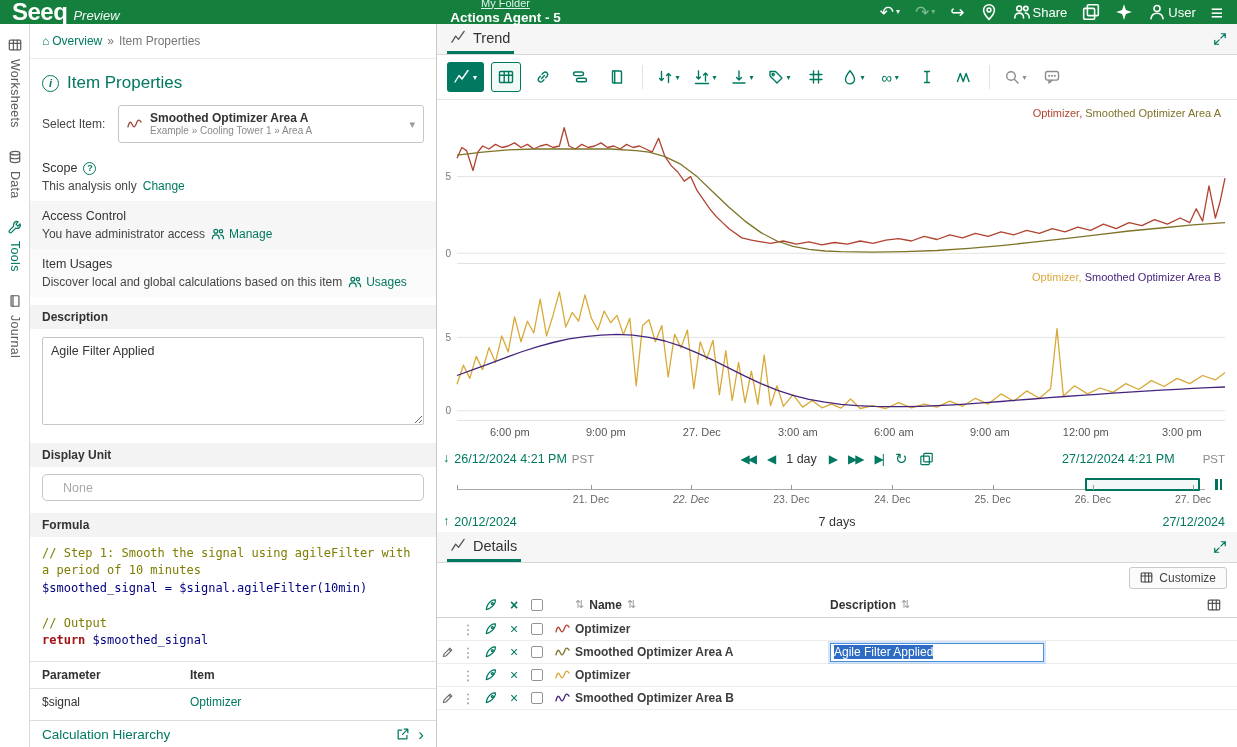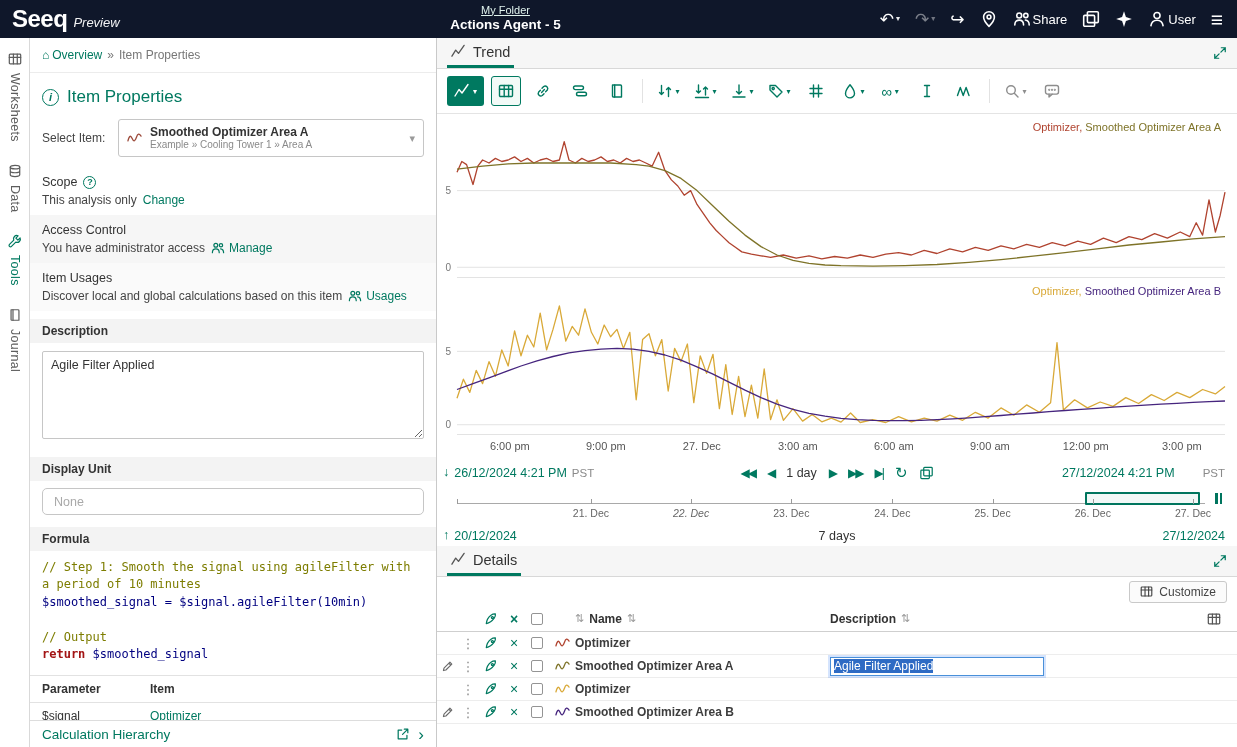--- a/index.html
+++ b/index.html
@@ -1,20 +1,20 @@
 <!DOCTYPE html>
 <html><head>
 <meta charset="utf-8">
 <style>
   * { margin:0; padding:0; box-sizing:border-box; }
   body { width:1237px; height:747px; overflow:hidden; font-family:"Liberation Sans",sans-serif; background:#fff; color:#333; }
   .app { width:1237px; height:747px; display:flex; flex-direction:column; }
 
   
-  .topbar { height:38px; background:#0f172a; display:flex; align-items:center; position:relative; color:#fff; flex:0 0 auto; }
+  .topbar { height:24px; background:#15803d; display:flex; align-items:center; position:relative; color:#fff; flex:0 0 auto; }
   .logo-wrap { display:flex; align-items:baseline; padding-left:12px; }
   .logo { font-size:24px; font-weight:bold; letter-spacing:-0.5px; }
   .logo-suffix { font-size:13px; font-style:italic; font-weight:300; margin-left:6px; opacity:.95; }
   .topbar-center { position:absolute; left:398px; width:215px; text-align:center; line-height:1.25; }
   .folder-link { font-size:11px; text-decoration:underline; color:#dff2ec; cursor:pointer; }
   .ws-title { font-size:13.5px; font-weight:bold; }
   .topbar-right { margin-left:auto; display:flex; align-items:center; gap:15px; padding-right:14px; }
   .tb-icon { display:inline-flex; align-items:center; gap:2px; cursor:pointer; font-size:17px; line-height:1; }
   .tb-icon.disabled { opacity:.45; }
   .tb-caret { font-size:8px; opacity:.9; }
@@ -45,28 +45,28 @@
   .item-dd-name { font-size:12px; font-weight:bold; color:#333; white-space:nowrap; }
   .item-dd-path { font-size:10px; color:#8a8a8a; white-space:nowrap; }
   .dd-caret { color:#9a9a9a; font-size:11px; }
   .info-block { padding:8px 12px; font-size:12px; color:#444; }
   .info-block.gray { background:#f6f6f6; }
   .info-block .blk-title { color:#333; margin-bottom:4px; display:flex; align-items:center; gap:6px; font-size:12.5px; }
   .blk-line { display:flex; align-items:center; gap:6px; }
   .teal-link { color:#007960; cursor:pointer; display:inline-flex; align-items:center; gap:4px; }
   .section-label { background:#f3f3f3; padding:5px 12px; font-weight:bold; font-size:12px; color:#333; margin-top:8px; }
   .desc-textarea { margin:8px 12px 0; width:calc(100% - 24px); height:88px; border:1px solid #c6c6c6; border-radius:2px; padding:6px 8px; font-family:"Liberation Sans",sans-serif; font-size:12.5px; color:#333; resize:vertical; }
-  .unit-input { margin:7px 12px 0; width:calc(100% - 24px); height:27px; border:1px solid #c6c6c6; border-radius:5px; padding:0 11px; font-family:"Liberation Sans",sans-serif; font-size:12.5px; color:#333; }
+  .unit-input { margin:7px 12px 0; width:calc(100% - 24px); height:27px; border:1px solid #c6c6c6; border-radius:5px; padding:0 20px; font-family:"Liberation Sans",sans-serif; font-size:12.5px; color:#333; }
   .unit-input::placeholder { color:#a9a9a9; }
   .formula-code { margin:8px 12px 0; font-family:"DejaVu Sans Mono",monospace; font-size:12px; line-height:1.45; white-space:pre-wrap; }
   .cm { color:#7d7d00; }
   .cd { color:#000080; }
   .kw { color:#a31515; font-weight:bold; }
   .param-table { margin-top:12px; font-size:12px; }
-  .param-head, .param-row { display:flex; padding:6px 12px; }
+  .param-head, .param-row { display:flex; padding:6px 12px;gap:40px; }
   .param-head { font-weight:bold; border-top:1px solid #e2e2e2; border-bottom:1px solid #e2e2e2; }
   .param-col1 { width:108px; flex:0 0 auto; }
   .param-col2 { flex:1; min-width:0; }
   .calc-footer { flex:0 0 auto; border-top:1px solid #ddd; height:27px; display:flex; align-items:center; padding:0 12px; color:#007960; font-size:13.5px; gap:8px; }
   .calc-footer .spacer { flex:1; }
 
   
   .main { flex:1; display:flex; flex-direction:column; background:#fff; min-width:0; }
   .panel-header { height:31px; background:#f6f6f6; border-bottom:1px solid #d8d8d8; display:flex; align-items:center; padding:0 10px; flex:0 0 auto; }
   .panel-tab { display:flex; align-items:center; gap:7px; height:100%; border-bottom:3px solid #007960; padding:0 4px; font-size:14.5px; color:#333; cursor:pointer; }

